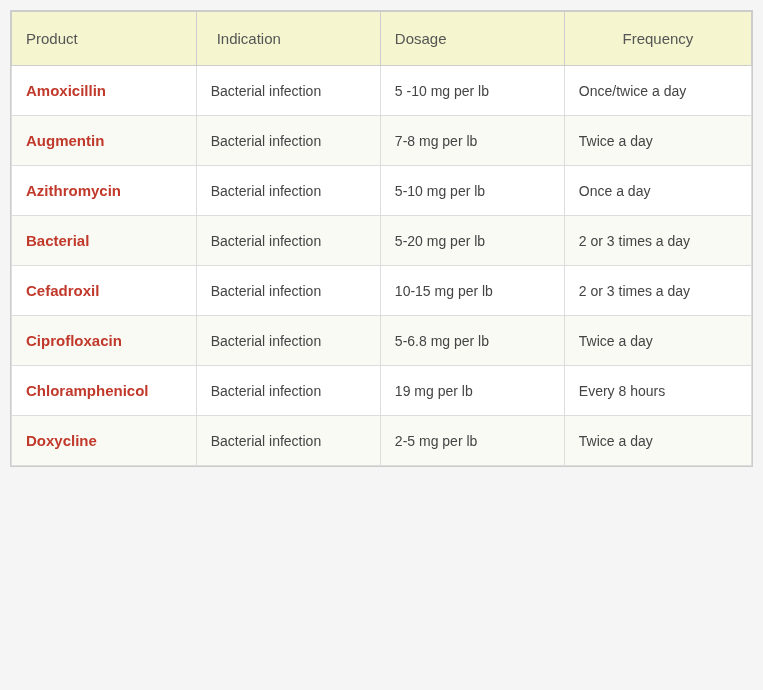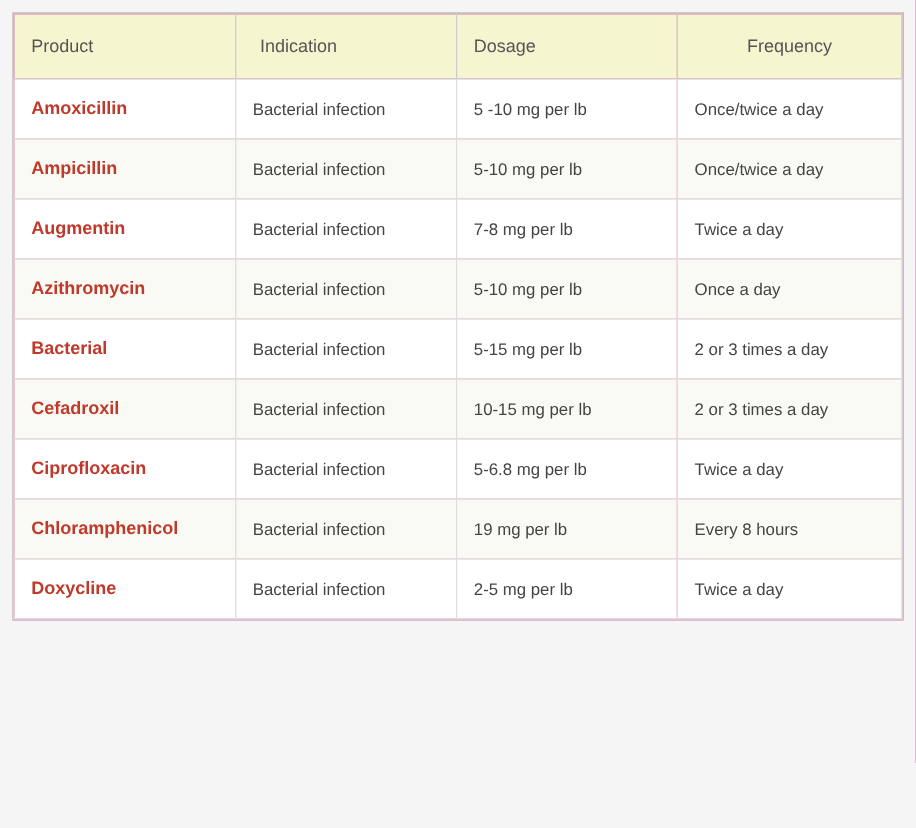--- a/index.html
+++ b/index.html
@@ -14,21 +14,21 @@
       display: flex;
       justify-content: center;
       align-items: flex-start;
       min-height: 690px;
       padding: 10px;
     }
 
     .table-wrapper {
       width: 743px;
       border: 1px solid #ccc;
-      background: #ec4899;
+      background: #737373;
     }
 
     table {
       width: 100%;
       border-collapse: collapse;
     }
 
     thead tr {
       background-color: #f5f5d0;
     }
@@ -83,41 +83,35 @@
       </tr>
     </thead>
     <tbody id="table-body">
     <tr>
           <td><span class="product-name">Amoxicillin</span></td>
           <td>Bacterial infection</td>
           <td>5 -10 mg per lb</td>
           <td>Once/twice a day</td>
         </tr>
         <tr>
-          <td><span class="product-name">Ampicillin</span></td>
-          <td>Bacterial infection</td>
-          <td>5-10 mg per lb</td>
-          <td>Once/twice a day</td>
-        </tr>
-        <tr>
           <td><span class="product-name">Augmentin</span></td>
           <td>Bacterial infection</td>
           <td>7-8 mg per lb</td>
           <td>Twice a day</td>
         </tr>
         <tr>
           <td><span class="product-name">Azithromycin</span></td>
           <td>Bacterial infection</td>
           <td>5-10 mg per lb</td>
           <td>Once a day</td>
         </tr>
         <tr>
           <td><span class="product-name">Bacterial</span></td>
           <td>Bacterial infection</td>
-          <td>5-15 mg per lb</td>
+          <td>5-20 mg per lb</td>
           <td>2 or 3 times a day</td>
         </tr>
         <tr>
           <td><span class="product-name">Cefadroxil</span></td>
           <td>Bacterial infection</td>
           <td>10-15 mg per lb</td>
           <td>2 or 3 times a day</td>
         </tr>
         <tr>
           <td><span class="product-name">Ciprofloxacin</span></td>

